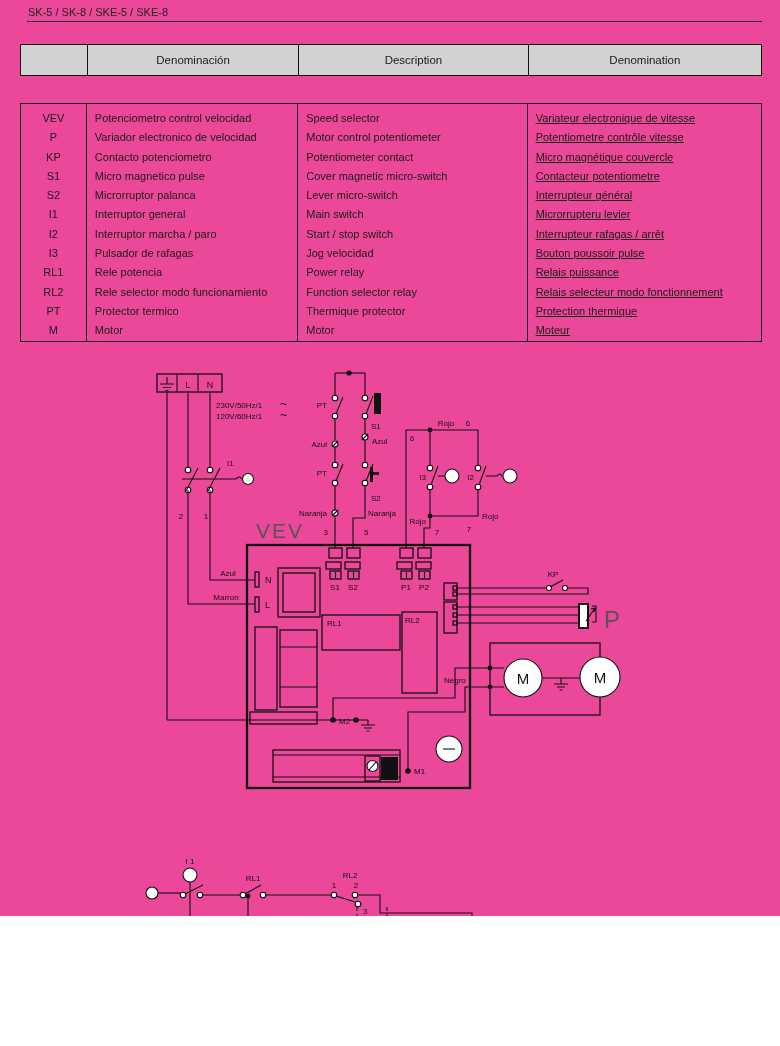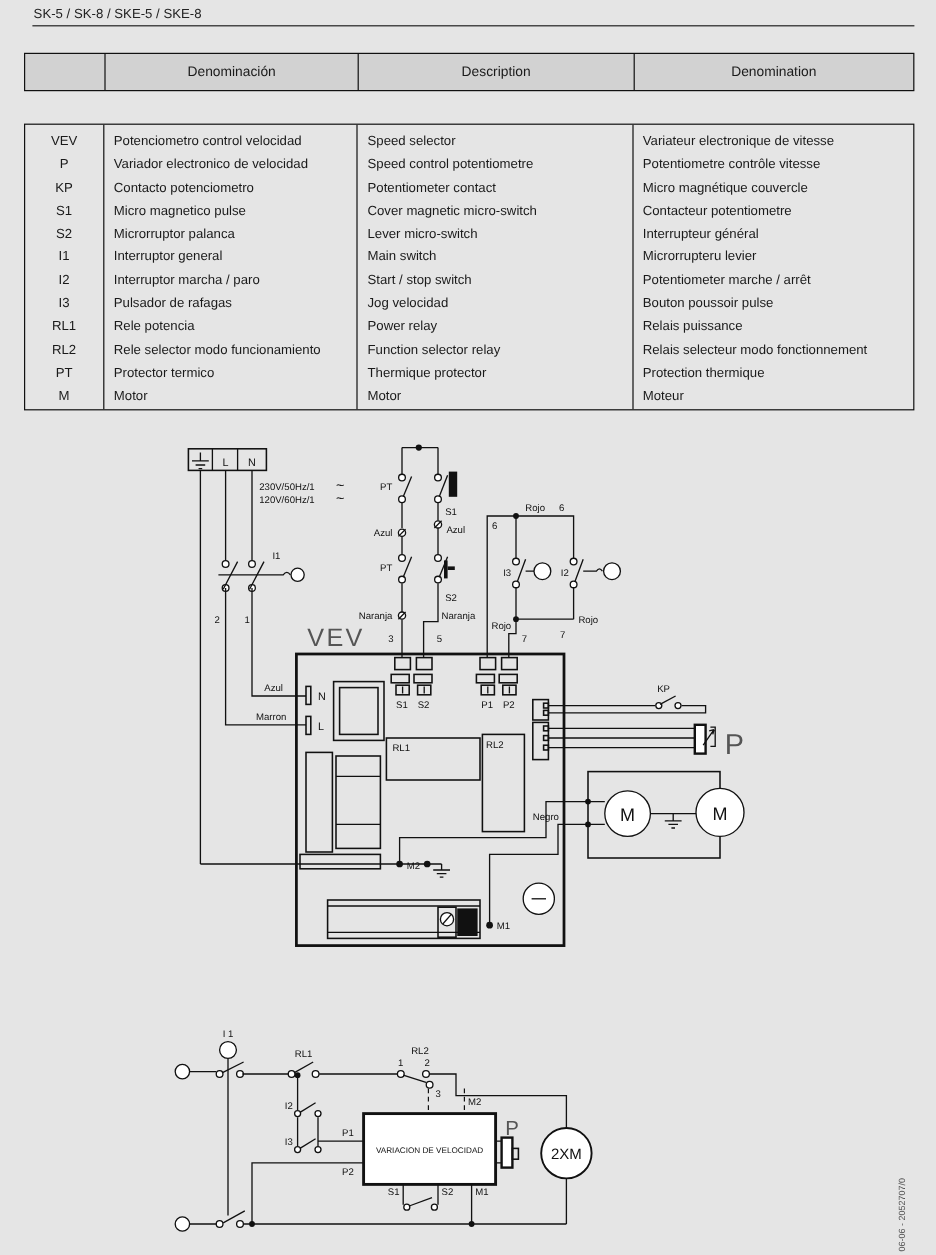--- a/index.html
+++ b/index.html
@@ -1,32 +1,32 @@
 <!DOCTYPE html>
 <html><head>
 <meta charset="utf-8">
 <style>
   html,body{margin:0;padding:0;background:#fff;}
-  .page{position:relative;width:780px;height:1046px;background:#e5e5e5;overflow:hidden;
+  .page{position:relative;width:780px;height:916px;background:#ec4899;overflow:hidden;
         font-family:"Liberation Sans",sans-serif;color:#1a1a1a;}
   .doc-header{position:absolute;left:28px;top:6px;font-size:11px;color:#222;}
   .header-rule{position:absolute;left:27px;top:21px;width:735px;border-top:1.3px solid #222;}
   
   .thead{position:absolute;left:20px;top:44px;width:742px;height:32px;display:flex;
          background:#d2d2d2;border:1.3px solid #111;box-sizing:border-box;}
   .thead .hc{display:flex;align-items:center;justify-content:center;font-size:11.5px;
              box-sizing:border-box;border-left:1.3px solid #111;}
   .thead .hc:first-child{border-left:none;}
   .hc.c0{width:66px;} .hc.c1{width:212px;} .hc.c2{width:230px;} .hc.c3{width:234px;}
   .tbody{position:absolute;left:20px;top:103px;width:742px;height:239px;display:flex;
          border:1.3px solid #111;box-sizing:border-box;}
   .tbody-col{box-sizing:border-box;border-right:1.3px solid #111;padding-top:5px;overflow:hidden;}
   .tbody-col:last-child{border-right:none;}
   .tbody-col.codes{width:66px;} .tbody-col.es{width:212px;}
-  .tbody-col.en{width:230px;} .tbody-col.fr{width:234px;}
+  .tbody-col.en{width:230px;} .tbody-col.fr{width:234px;text-decoration:underline;}
   .tline{height:19.3px;line-height:19.3px;font-size:11px;white-space:nowrap;}
   .codes .tline{text-align:center;}
   .es .tline,.en .tline,.fr .tline{padding-left:8px;}
   
   svg{position:absolute;left:0;top:0;}
   .w{stroke:#111;stroke-width:1.1;fill:none;}
   .w2{stroke:#111;stroke-width:2.3;fill:none;}
   .wb{stroke:#111;stroke-width:1.3;fill:none;}
   .c{fill:#fff;stroke:#111;stroke-width:1.1;}
   .d{fill:#111;stroke:none;}
@@ -78,40 +78,40 @@
         <div class="tline">Interruptor general</div>
         <div class="tline">Interruptor marcha / paro</div>
         <div class="tline">Pulsador de rafagas</div>
         <div class="tline">Rele potencia</div>
         <div class="tline">Rele selector modo funcionamiento</div>
         <div class="tline">Protector termico</div>
         <div class="tline">Motor</div>
       </div>
     <div class="tbody-col en">
         <div class="tline">Speed selector</div>
-        <div class="tline">Speed control potentiometre</div>
+        <div class="tline">Motor control potentiometer</div>
         <div class="tline">Potentiometer contact</div>
         <div class="tline">Cover magnetic micro-switch</div>
         <div class="tline">Lever micro-switch</div>
         <div class="tline">Main switch</div>
         <div class="tline">Start / stop switch</div>
         <div class="tline">Jog velocidad</div>
         <div class="tline">Power relay</div>
         <div class="tline">Function selector relay</div>
         <div class="tline">Thermique protector</div>
         <div class="tline">Motor</div>
       </div>
     <div class="tbody-col fr">
         <div class="tline">Variateur electronique de vitesse</div>
         <div class="tline">Potentiometre contrôle vitesse</div>
         <div class="tline">Micro magnétique couvercle</div>
         <div class="tline">Contacteur potentiometre</div>
         <div class="tline">Interrupteur général</div>
         <div class="tline">Microrrupteru levier</div>
-        <div class="tline">Potentiometer marche / arrêt</div>
+        <div class="tline">Interrupteur rafagas / arrêt</div>
         <div class="tline">Bouton poussoir pulse</div>
         <div class="tline">Relais puissance</div>
         <div class="tline">Relais selecteur modo fonctionnement</div>
         <div class="tline">Protection thermique</div>
         <div class="tline">Moteur</div>
       </div>
   </div>
 
   <svg width="780" height="1046" viewBox="0 0 780 1046">
 

